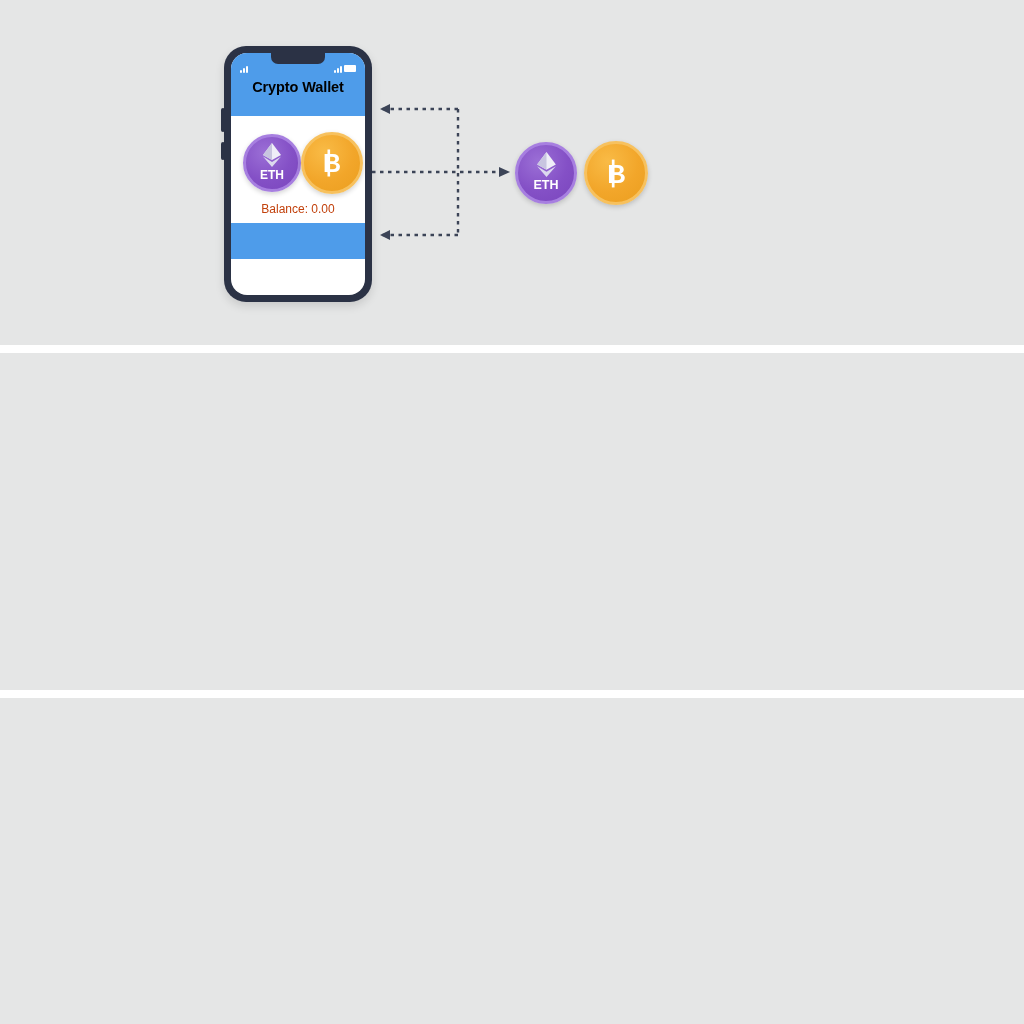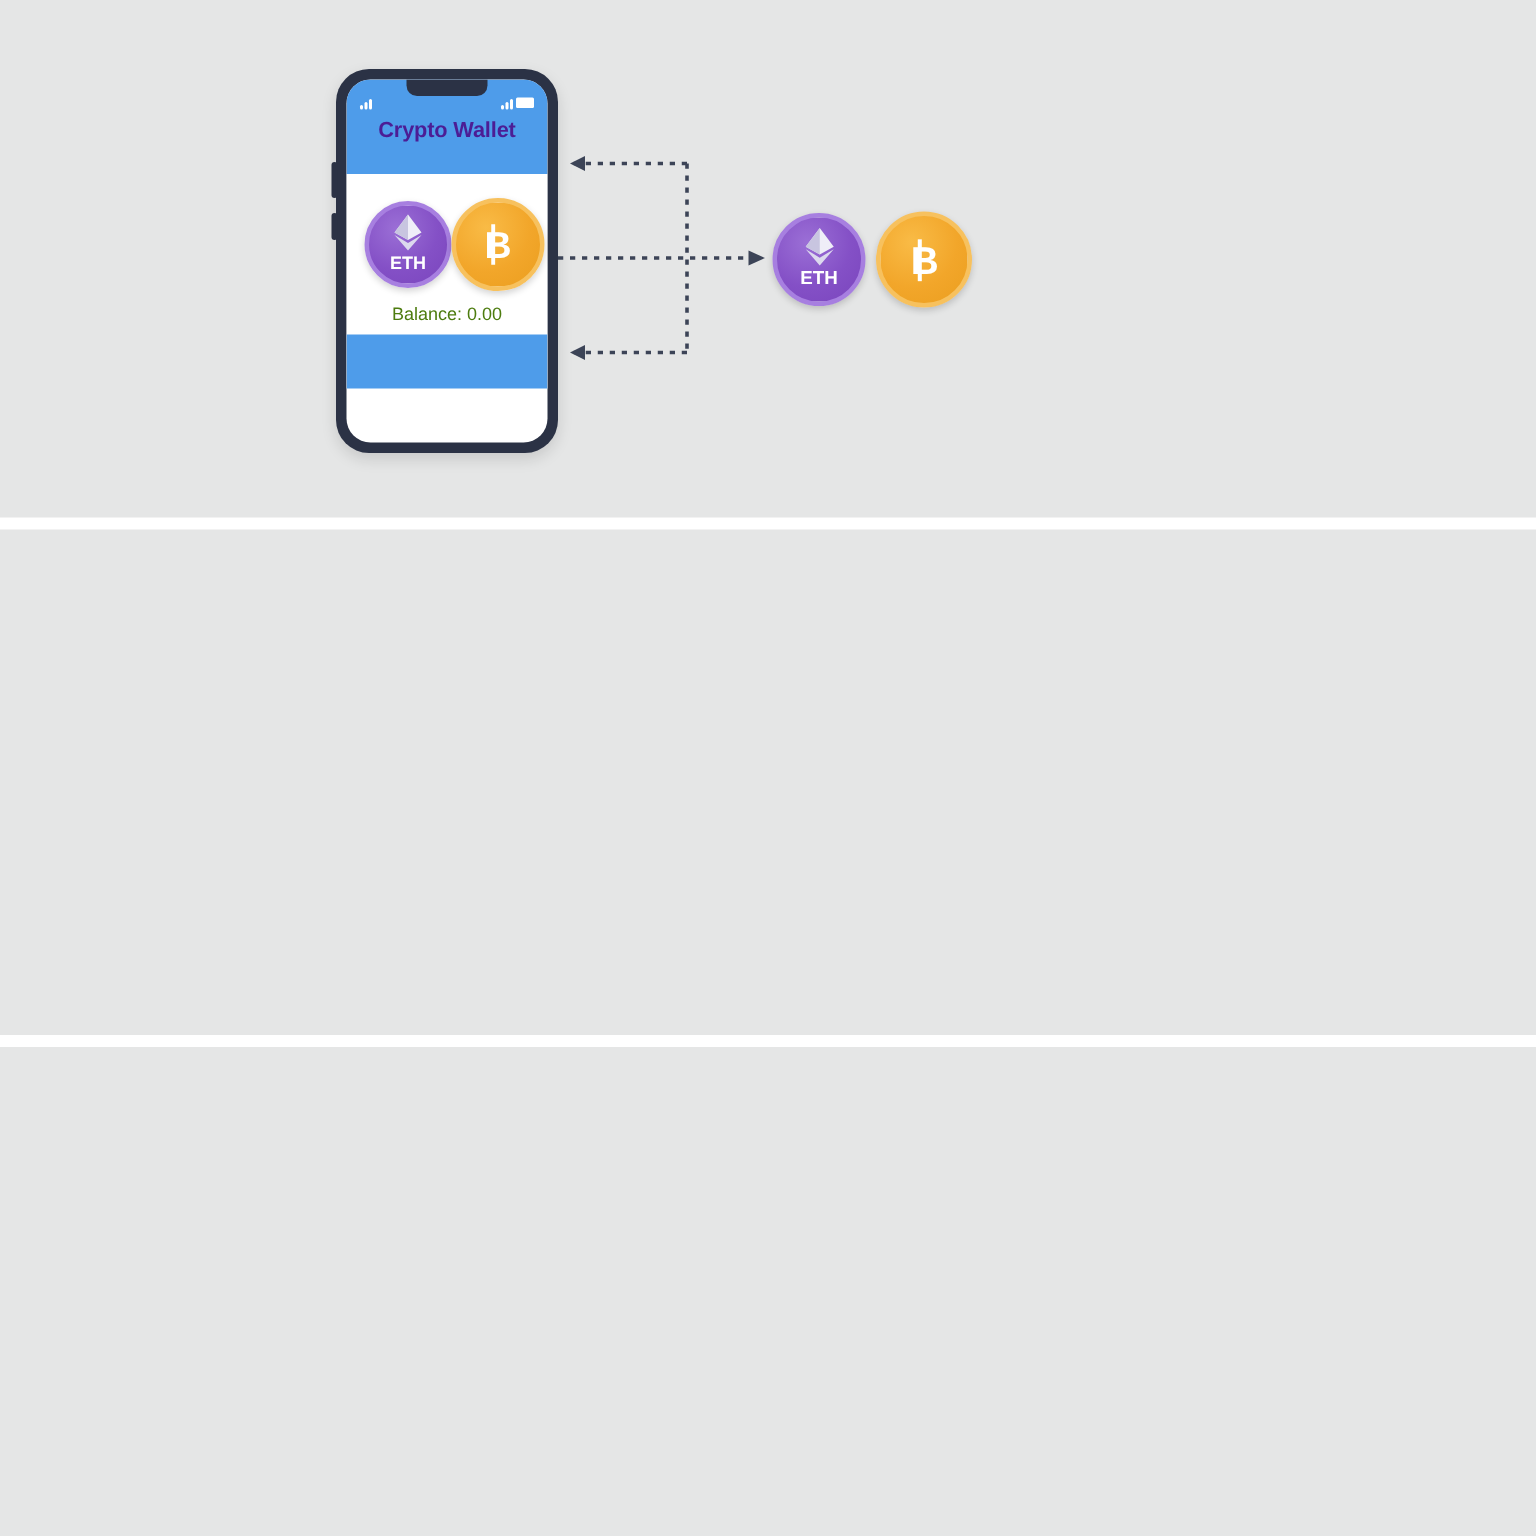--- a/index.html
+++ b/index.html
@@ -99,21 +99,21 @@
     position: absolute;
     right: 9px; top: 12px;
     width: 12px; height: 7px;
     background: #ffffff;
     border-radius: 1px;
   }
   #phone-title {
     position: absolute;
     left: 0; right: 0; top: 26px;
     text-align: center;
-    color: #4c1d95;
+    color: #000000;
     font-size: 14.5px;
     font-weight: bold;
     letter-spacing: -0.1px;
   }
   #phone-body {
     position: relative;
     height: 143px;
     background: #ffffff;
   }
   #phone-bottombar {
@@ -157,21 +157,21 @@
   #phone-coin-btc {
     position: absolute;
     left: 70px; top: 16px;
     width: 56px; height: 56px;
   }
   #phone-balance {
     position: absolute;
     left: 0; right: 0; top: 86px;
     text-align: center;
     font-size: 12px;
-    color: #4d7c0f;
+    color: #c2410c;
   }
   #phone-send-btn {
     position: absolute;
     left: 17px; top: 108px;
     width: 101px; height: 20px;
     border-radius: 11px;
     background: #4e9cea;
     color: #ffffff;
     font-size: 11px;
     display: flex;

